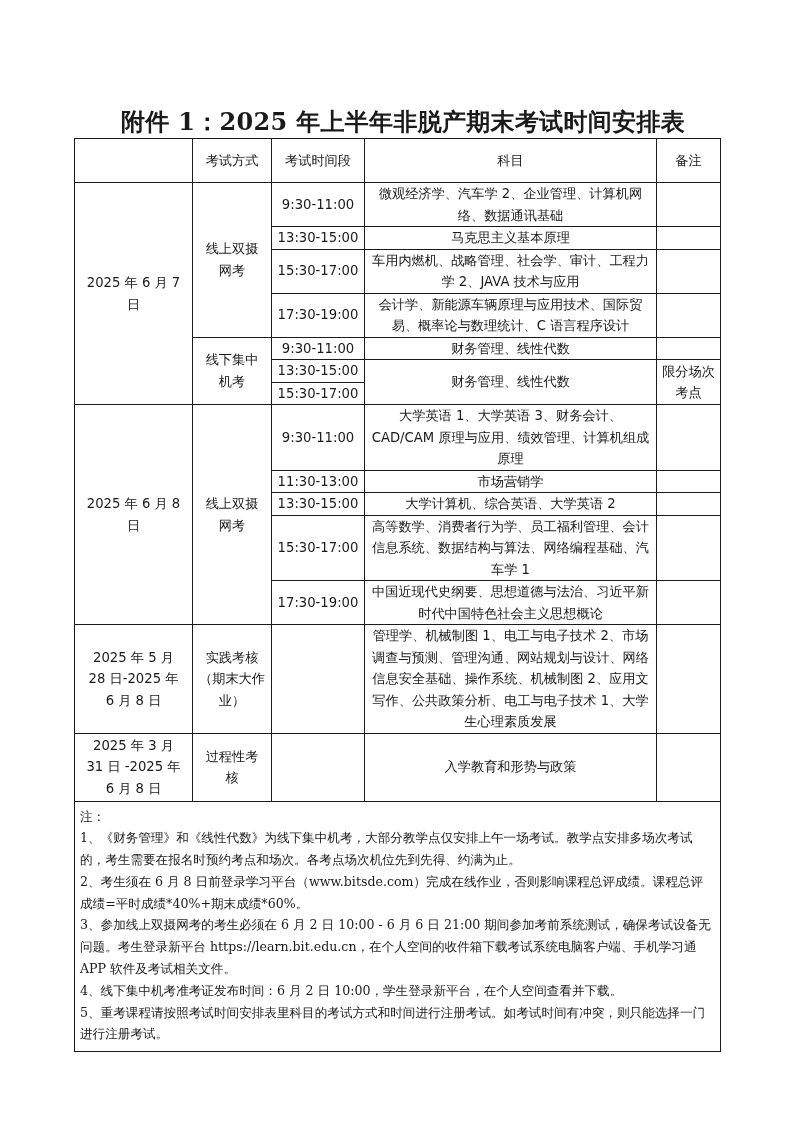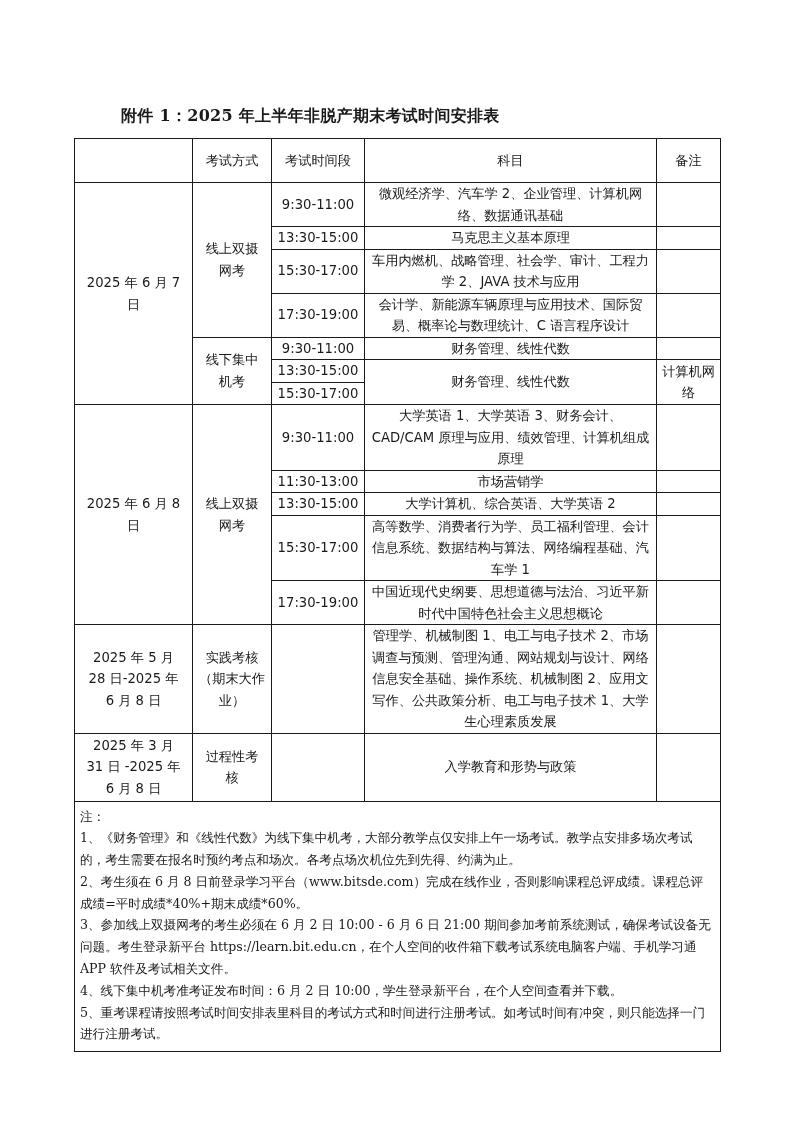--- a/index.html
+++ b/index.html
@@ -1,18 +1,18 @@
 <!DOCTYPE html>
 <html><head>
 <meta charset="utf-8">
 <style>
   html, body { margin: 0; padding: 0; background: #ffffff; }
   body { width: 794px; height: 1123px; position: relative; overflow: hidden;
          font-family: "DejaVu Sans", "Liberation Sans", sans-serif; color: #1a1a1a; }
-  .title { position: absolute; left: 121px; top: 106px; font-size: 16px; font-weight: bold;
+  .title { position: absolute; left: 121px; top: 106px; font-size: 24px; font-weight: bold;
            font-family: "DejaVu Serif", "Liberation Serif", serif; letter-spacing: 0.3px; white-space: nowrap; }
   table.sched { position: absolute; left: 74px; top: 138px; border-collapse: collapse;
                 table-layout: fixed; width: 646px; }
   table.sched td { border: 1px solid #1a1a1a; text-align: center; vertical-align: middle;
                    font-size: 13.2px; line-height: 21.5px; padding: 0 4px; }
   td.time { font-size: 13px; padding: 0; }
   td.subj { padding: 0 4px; }
   td.notes { text-align: left !important; vertical-align: top !important; padding: 4px 5px 6px 5px !important;
              font-family: "DejaVu Serif", "Liberation Serif", serif; font-size: 12.6px !important; line-height: 21.8px !important; }
   .note-line { display: block; }
@@ -63,21 +63,21 @@
   </tr>
   <tr style="height:18px">
     <td rowspan="3" style="padding:0 10px">线下集中机考</td>
     <td class="time">9:30-11:00</td>
     <td class="subj">财务管理、线性代数</td>
     <td></td>
   </tr>
   <tr style="height:22px">
     <td class="time">13:30-15:00</td>
     <td rowspan="2" class="subj">财务管理、线性代数</td>
-    <td rowspan="2">计算机网络</td>
+    <td rowspan="2">限分场次考点</td>
   </tr>
   <tr style="height:22px">
     <td class="time">15:30-17:00</td>
   </tr>
 
   <tr style="height:65px">
     <td rowspan="5">2025 年 6 月 8 日</td>
     <td rowspan="5" style="padding:0 10px">线上双摄网考</td>
     <td class="time">9:30-11:00</td>
     <td class="subj">大学英语 1、大学英语 3、财务会计、CAD/CAM 原理与应用、绩效管理、计算机组成原理</td>

